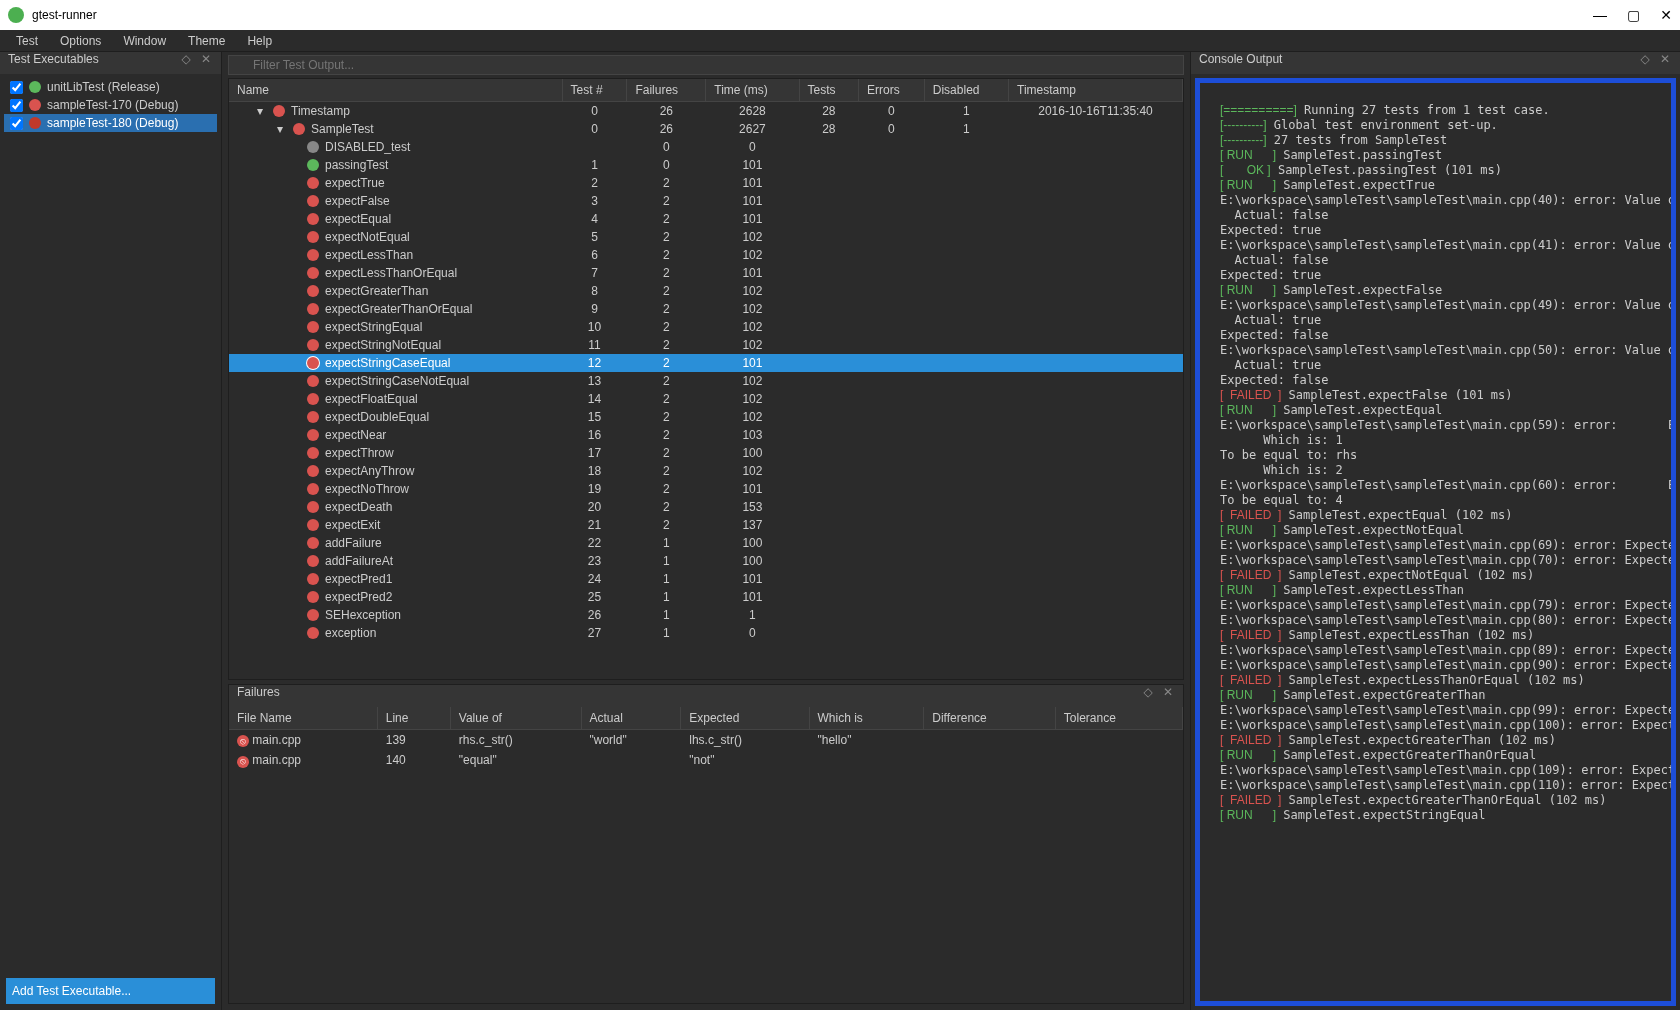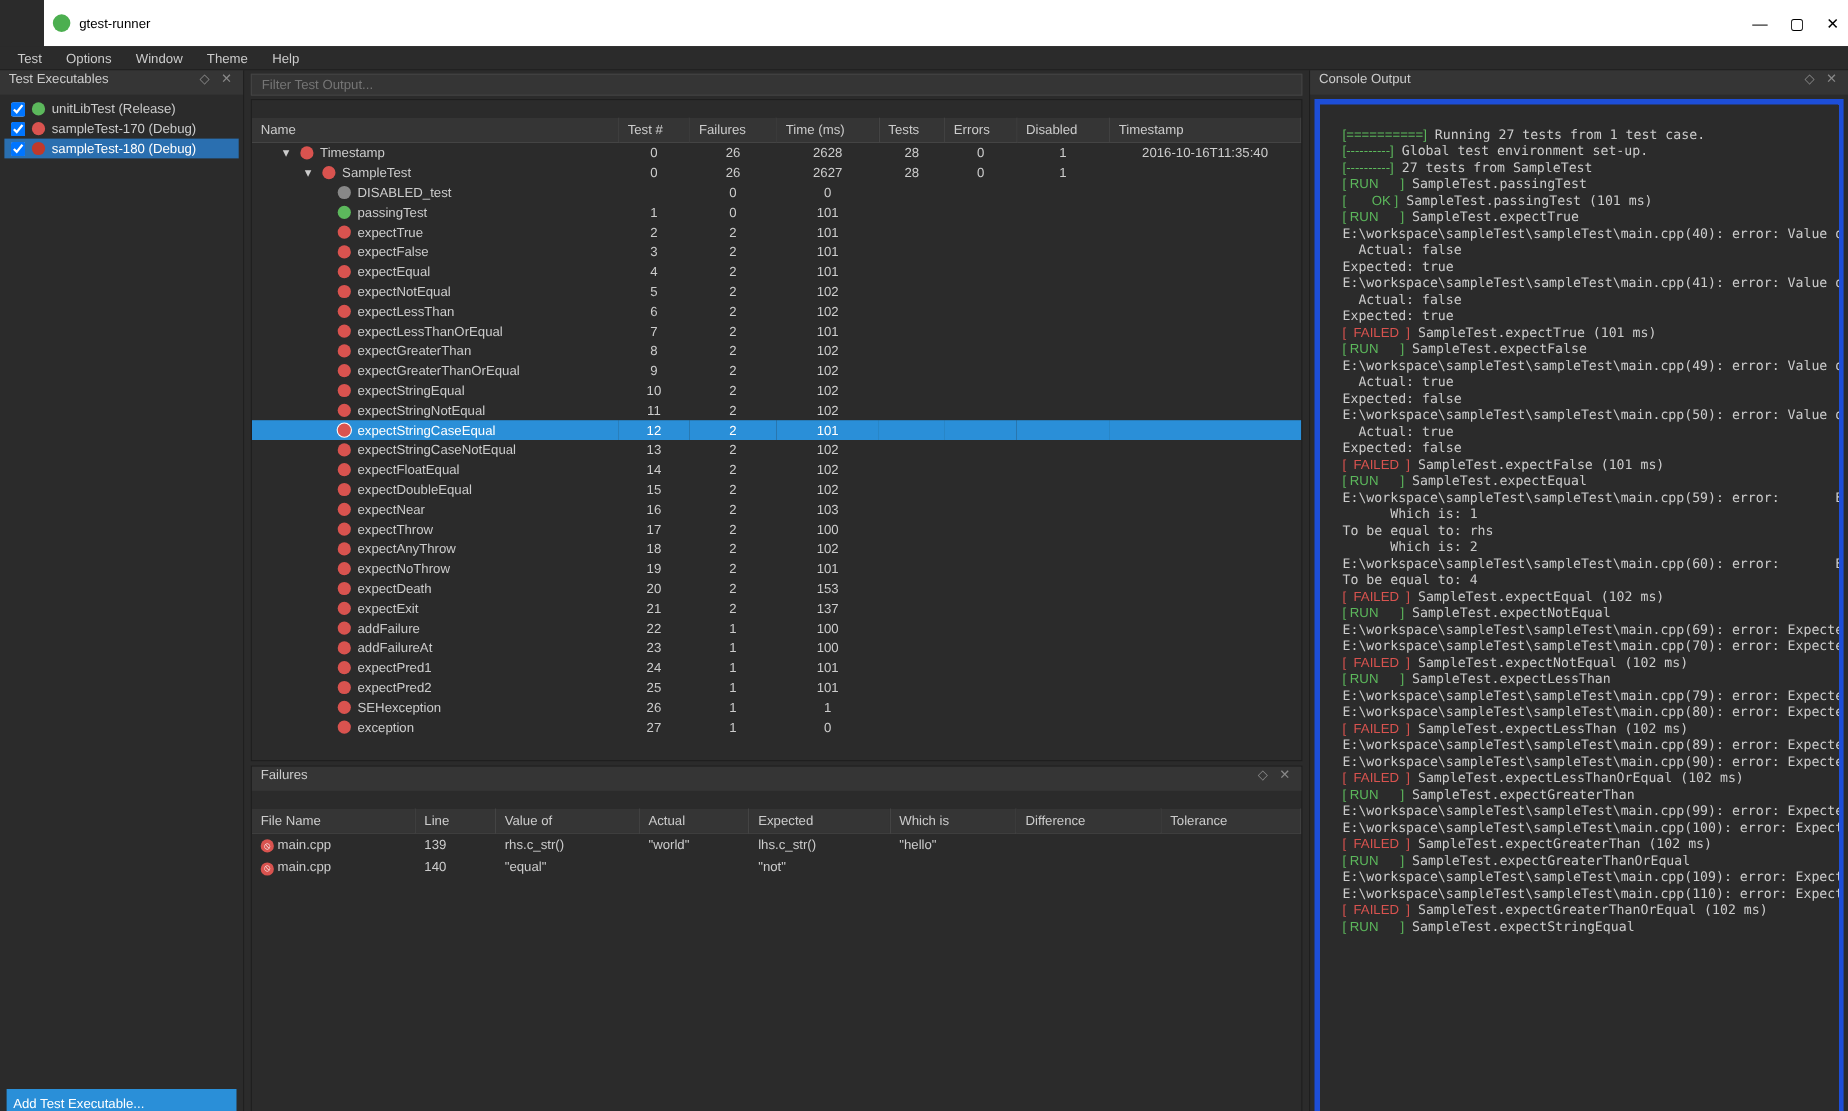--- a/index.html
+++ b/index.html
@@ -1,19 +1,19 @@
 <!DOCTYPE html>
 <html><head>
 <meta charset="utf-8">
 <style>
 * { margin: 0; padding: 0; box-sizing: border-box; font-family: "Segoe UI", sans-serif; }
 body { background: #2b2b2b; color: #ccc; font-size: 12px; overflow: hidden; height: 1010px; width: 1680px; }
 
 
-.titlebar { height: 42px; background: #fff; color: #000; display: flex; align-items: center; padding: 0 8px; margin-left: 40px; }
+.titlebar { height: 30px; background: #fff; color: #000; display: flex; align-items: center; padding: 0 8px; }
 .titlebar .app-icon { width: 16px; height: 16px; background: #4caf50; border-radius: 50%; margin-right: 8px; }
 .titlebar .title { flex: 1; font-size: 12px; }
 .titlebar .win-btns { display: flex; gap: 20px; }
 .titlebar .win-btn { cursor: pointer; font-size: 14px; }
 
 
 .menubar { height: 22px; background: #2b2b2b; display: flex; align-items: center; padding: 1px 6px; gap: 2px; border-bottom: 1px solid #1e1e1e; }
 .menubar .menu-item { padding: 2px 10px; color: #ccc; cursor: pointer; }
 
 
@@ -33,24 +33,24 @@
 .status-green { background: #5cb85c; }
 .status-red { background: #d9534f; }
 .status-gray { background: #888; }
 .status-deepred { background: #c0392b; }
 
 .add-exec-btn { margin: 6px; padding: 6px; background: #2a8fd8; color: #fff; text-align: left; cursor: pointer; }
 
 
 .center-panel { flex: 1; display: flex; flex-direction: column; background: #2b2b2b; }
 .filter-bar { height: 26px; padding: 3px 6px; }
-.filter-bar input { width: 100%; height: 100%; background: #353535; border: 1px solid #444; color: #ccc; padding: 0 9px; font-size: 12px; }
+.filter-bar input { width: 100%; height: 100%; background: #353535; border: 1px solid #444; color: #ccc; padding: 0 24px; font-size: 12px; }
 
 .table-wrap { flex: 1.6; overflow: auto; border: 1px solid #1e1e1e; margin: 0 6px; }
-table { width: 100%; border-collapse: collapse; font-size: 12px; margin-top: 16px; }
+table { width: 100%; border-collapse: collapse; font-size: 12px; }
 thead th { background: #353535; color: #ccc; padding: 4px 8px; text-align: left; font-weight: normal; border-right: 1px solid #444; border-bottom: 1px solid #444; position: sticky; top: 0; }
 tbody td { padding: 2px 8px; border-right: 1px solid transparent; color: #ccc; }
 tbody tr.selected td { background: #2a8fd8; color: #fff; }
 tbody tr.selected .status-dot { box-shadow: 0 0 0 1px #fff; }
 .name-cell { display: flex; align-items: center; gap: 6px; }
 .indent-0 { padding-left: 20px; }
 .indent-1 { padding-left: 40px; }
 .indent-2 { padding-left: 70px; }
 .tree-arrow { display: inline-block; width: 10px; color: #ccc; }
 .num { text-align: center; }
@@ -686,21 +686,20 @@
         <div class="console-line"><span class="ok">[----------]</span> 27 tests from SampleTest</div>
         <div class="console-line"><span class="ok">[ RUN      ]</span> SampleTest.passingTest</div>
         <div class="console-line"><span class="ok">[       OK ]</span> SampleTest.passingTest (101 ms)</div>
         <div class="console-line"><span class="ok">[ RUN      ]</span> SampleTest.expectTrue</div>
         <div class="console-line">E:\workspace\sampleTest\sampleTest\main.cpp(40): error: Value of: test</div>
         <div class="console-line">  Actual: false</div>
         <div class="console-line">Expected: true</div>
         <div class="console-line">E:\workspace\sampleTest\sampleTest\main.cpp(41): error: Value of: false</div>
         <div class="console-line">  Actual: false</div>
         <div class="console-line">Expected: true</div>
-        <div class="console-line"><span class="fail">[  FAILED  ]</span> SampleTest.expectTrue (101 ms)</div>
         <div class="console-line"><span class="ok">[ RUN      ]</span> SampleTest.expectFalse</div>
         <div class="console-line">E:\workspace\sampleTest\sampleTest\main.cpp(49): error: Value of: test</div>
         <div class="console-line">  Actual: true</div>
         <div class="console-line">Expected: false</div>
         <div class="console-line">E:\workspace\sampleTest\sampleTest\main.cpp(50): error: Value of: true</div>
         <div class="console-line">  Actual: true</div>
         <div class="console-line">Expected: false</div>
         <div class="console-line"><span class="fail">[  FAILED  ]</span> SampleTest.expectFalse (101 ms)</div>
         <div class="console-line"><span class="ok">[ RUN      ]</span> SampleTest.expectEqual</div>
         <div class="console-line">E:\workspace\sampleTest\sampleTest\main.cpp(59): error:       Expected: lhs</div>

